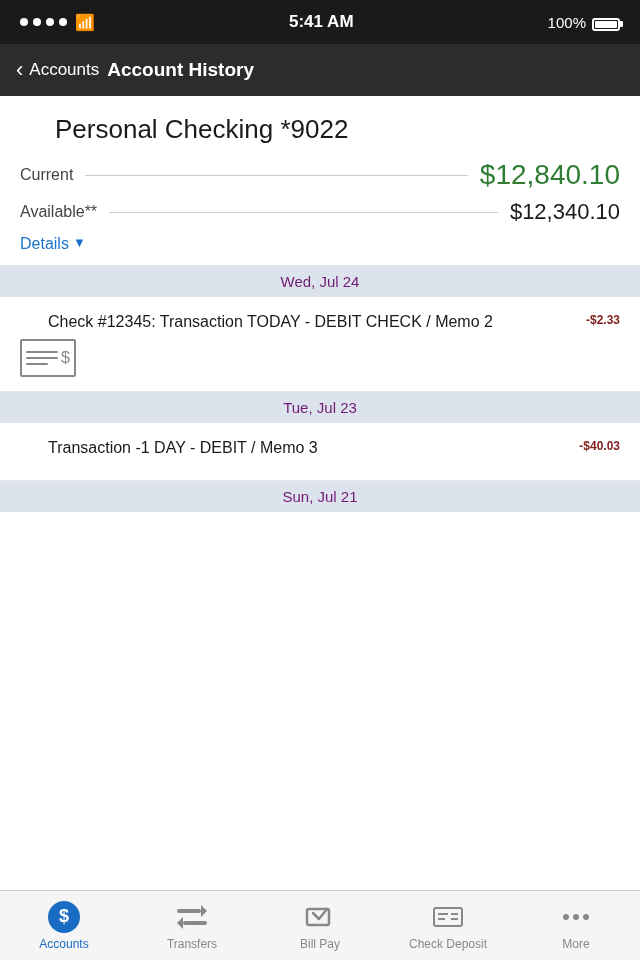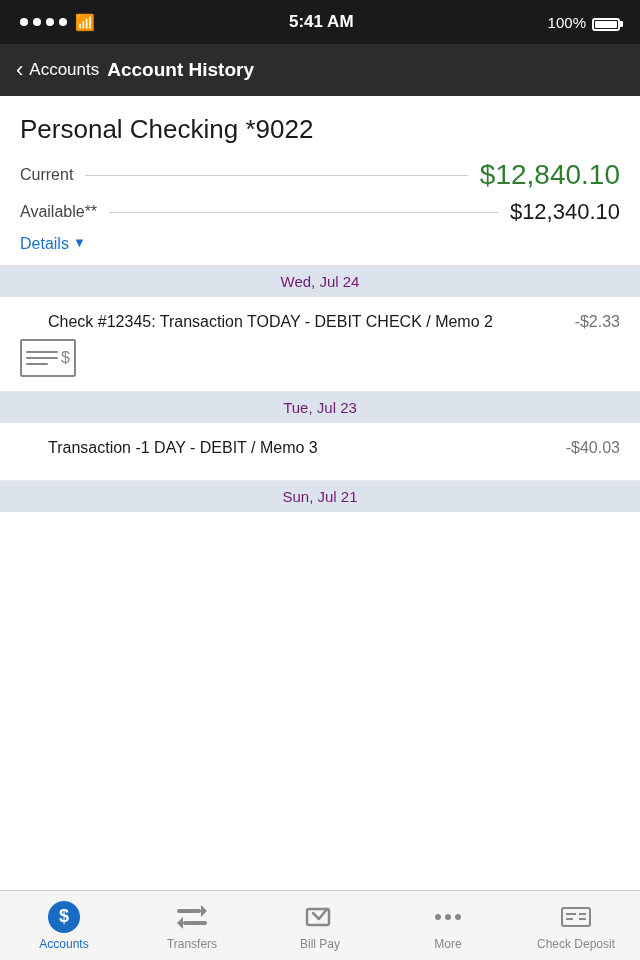--- a/index.html
+++ b/index.html
@@ -86,20 +86,21 @@
     .account-header {
       background: #fff;
       padding: 18px 20px 12px 20px;
       border-bottom: 1px solid #e0e0e0;
     }
     .account-name {
       font-size: 26px;
       font-weight: 300;
       color: #1a1a1a;
       margin-bottom: 14px;
+      margin-left: 35px;
     }
     .balance-row {
       display: flex;
       align-items: center;
       justify-content: space-between;
       margin-bottom: 8px;
     }
     .balance-label {
       font-size: 16px;
       color: #444;
@@ -188,23 +189,23 @@
       border-radius: 1px;
     }
     .check-line:last-child { width: 70%; }
     .check-dollar {
       font-size: 16px;
       color: #888;
       font-weight: 500;
     }
 
     .transaction-amount {
-      font-size: 16px;
-      color: #737373;
-      font-weight: 400;
+      font-size: 12px;
+      color: #7f1d1d;
+      font-weight: 700;
       white-space: nowrap;
       padding-top: 2px;
     }
 
     
     .tab-bar {
       position: absolute;
       bottom: 0;
       left: 0;
       width: 640px;
@@ -365,35 +366,35 @@
       <svg class="billpay-svg" viewBox="0 0 30 28" fill="none">
         <rect x="2" y="6" width="22" height="16" rx="2" fill="none" stroke="#888" stroke-width="2.5"></rect>
         <path d="M8 10 L14 16 L22 6" stroke="#888" stroke-width="2.5" stroke-linecap="round" stroke-linejoin="round" fill="none"></path>
       </svg>
     </div>
     <span class="tab-label">Bill Pay</span>
   </div>
 
   <div class="tab-item">
     <div class="tab-icon-wrapper">
-      <svg class="more-svg" viewBox="0 0 30 28" fill="none">
-        <circle cx="5" cy="14" r="3" fill="#888"></circle>
-        <circle cx="15" cy="14" r="3" fill="#888"></circle>
-        <circle cx="25" cy="14" r="3" fill="#888"></circle>
-      </svg>
-    </div>
-    <span class="tab-label">More</span>
-  </div>
-
-  <div class="tab-item">
-    <div class="tab-icon-wrapper">
       <svg class="checkdep-svg" viewBox="0 0 30 28" fill="none">
         <rect x="1" y="5" width="28" height="18" rx="2" fill="none" stroke="#888" stroke-width="2"></rect>
         <line x1="5" y1="11" x2="15" y2="11" stroke="#888" stroke-width="2"></line>
         <line x1="5" y1="16" x2="12" y2="16" stroke="#888" stroke-width="2"></line>
         <line x1="18" y1="11" x2="25" y2="11" stroke="#888" stroke-width="2"></line>
         <line x1="18" y1="16" x2="25" y2="16" stroke="#888" stroke-width="2"></line>
       </svg>
     </div>
     <span class="tab-label">Check Deposit</span>
   </div>
 
+  <div class="tab-item">
+    <div class="tab-icon-wrapper">
+      <svg class="more-svg" viewBox="0 0 30 28" fill="none">
+        <circle cx="5" cy="14" r="3" fill="#888"></circle>
+        <circle cx="15" cy="14" r="3" fill="#888"></circle>
+        <circle cx="25" cy="14" r="3" fill="#888"></circle>
+      </svg>
+    </div>
+    <span class="tab-label">More</span>
+  </div>
+
 </div>
 
 </body></html>

